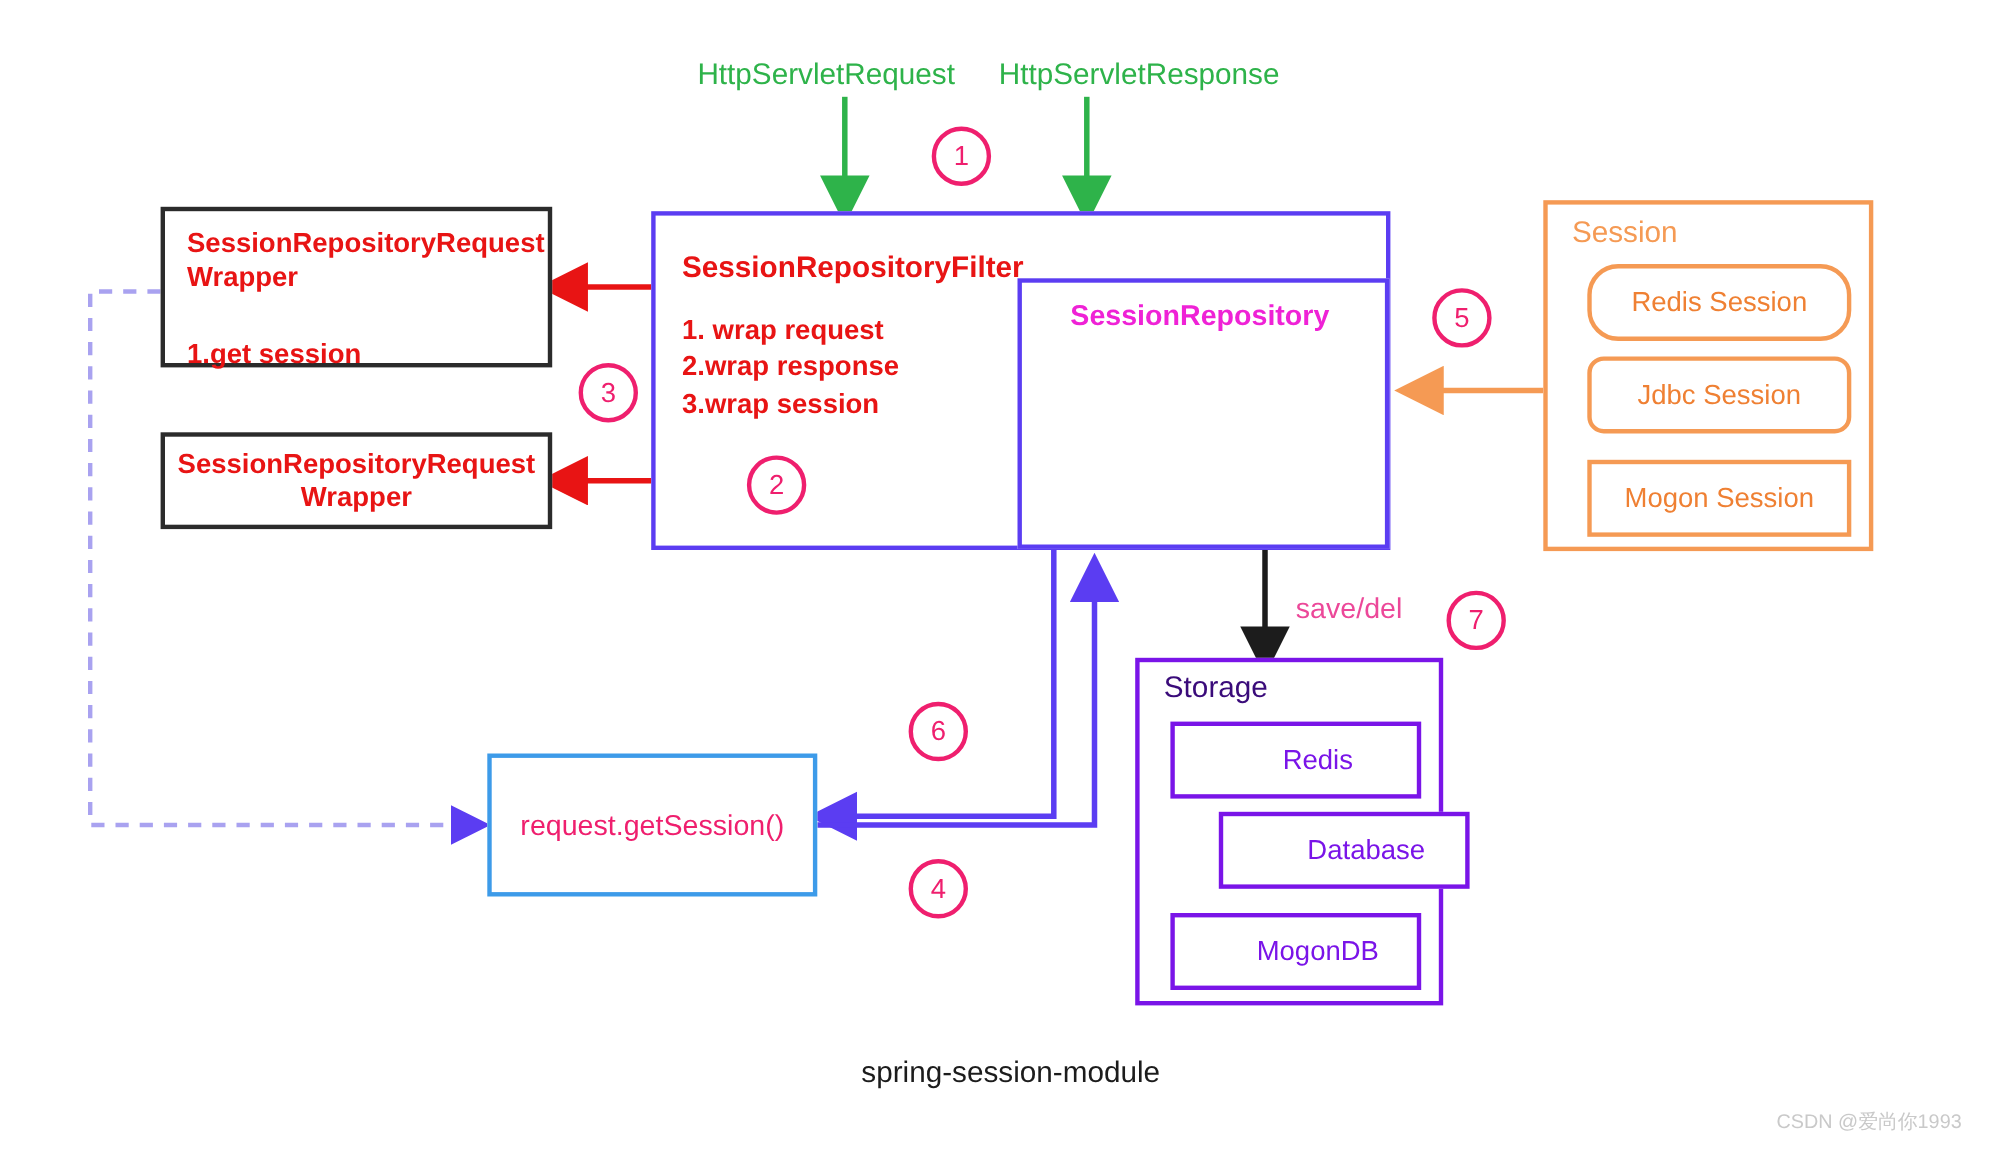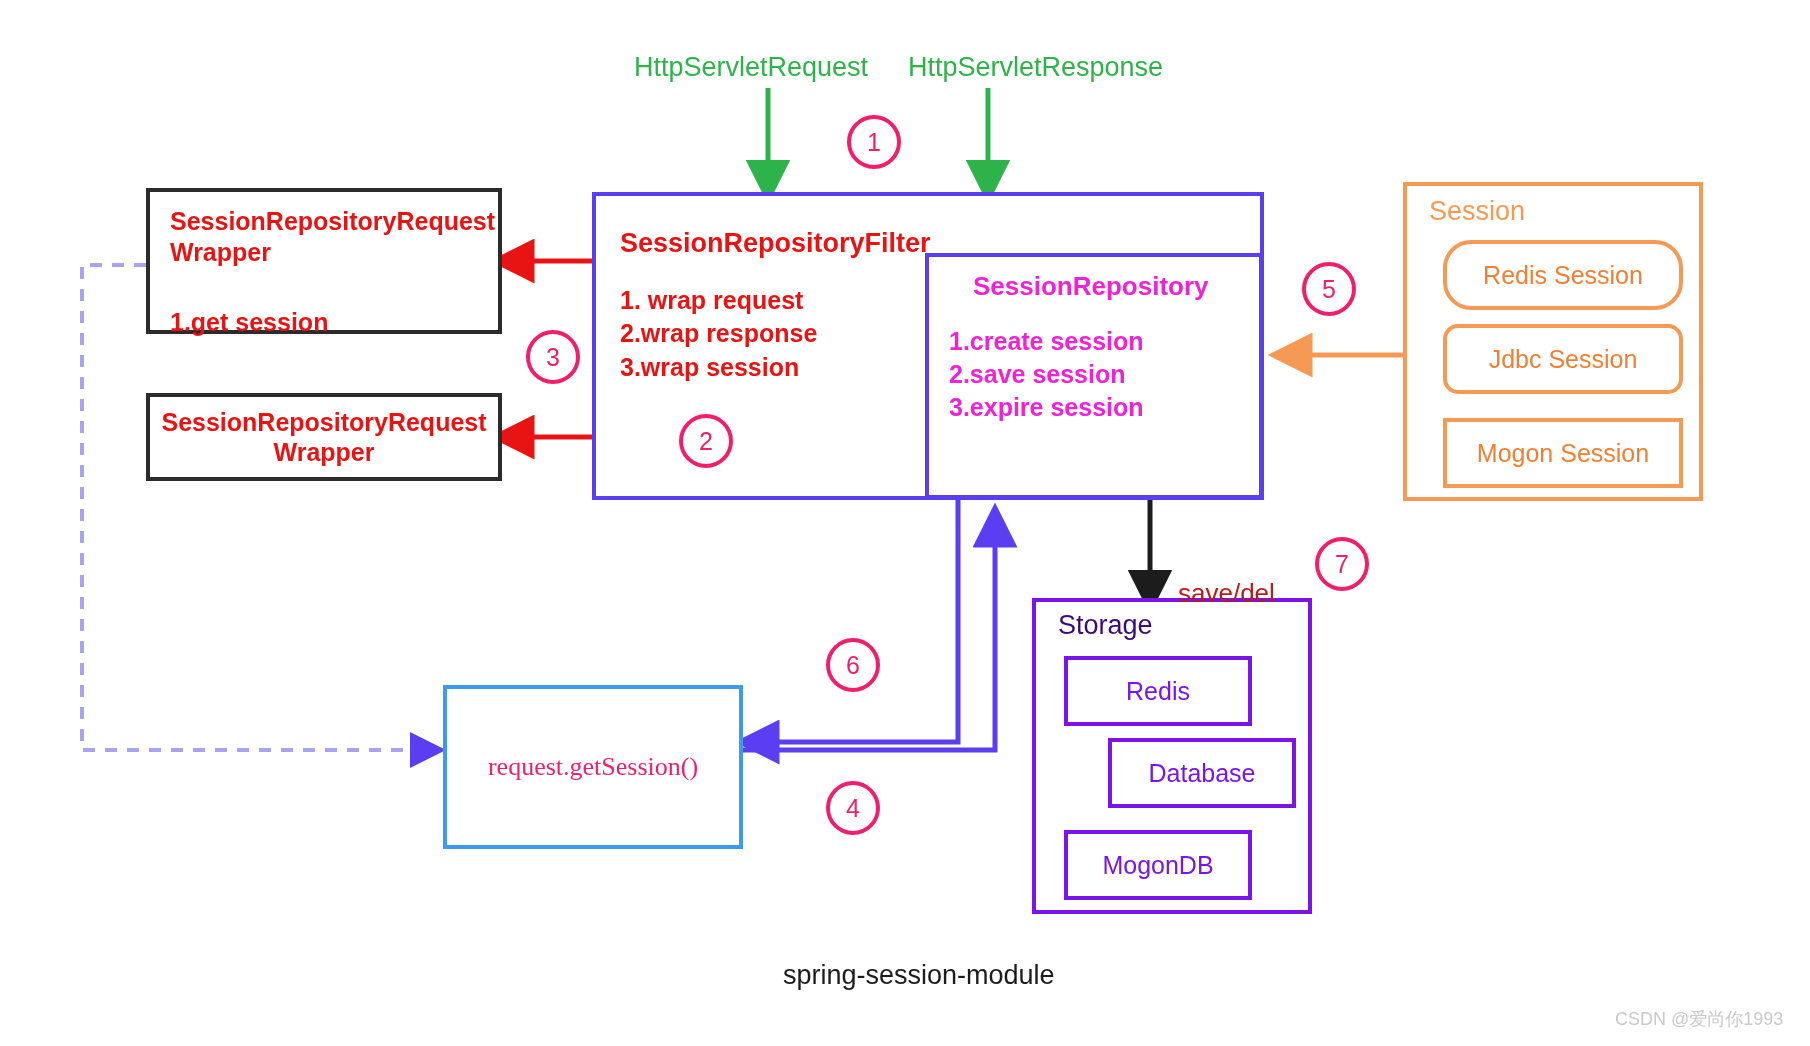--- a/index.html
+++ b/index.html
@@ -36,35 +36,35 @@
   .session-item{position:absolute;left:36px;width:232px;height:62px;border:4px solid #f59a54;
                 display:flex;align-items:center;justify-content:center;
                 color:#ef8033;font-size:25px;background:#fff;}
   .si0{top:54px;border-radius:28px;} .si1{top:138px;border-radius:15px;} .si2{top:232px;}
 
   
   .storagebox{left:1032px;top:598px;width:280px;height:316px;border:4px solid #7a14e8;}
   .storage-title{position:absolute;left:22px;top:8px;color:#3a0b7a;font-size:27px;}
   .storage-item{position:absolute;left:28px;width:180px;height:62px;border:4px solid #7a14e8;
                 display:flex;align-items:center;justify-content:center;
-                color:#7a14e8;font-size:25px;background:#fff;}
+                color:#7a14e8;font-size:25px;background:#fff;padding-left:40px;}
   .st0{top:54px;} .st1{top:136px;margin-left:44px;} .st2{top:228px;}
 
   
-  .getsessionbox{left:443px;top:685px;width:300px;height:164px;border:4px solid #3d9be9;
-                 display:flex;align-items:center;justify-content:center;font-family:Liberation Serif, serif;}
+  .getsessionbox{left:443px;top:685px;width:300px;height:130px;border:4px solid #3d9be9;
+                 display:flex;align-items:center;justify-content:center;}
   .getsessionbox .txt{color:#ef1f6e;font-size:26px;}
 
   
   .toplabel{position:absolute;color:#2eb34a;font-size:27px;white-space:nowrap;}
   .lbl-req{left:634px;top:52px;}
   .lbl-res{left:908px;top:52px;}
 
   
-  .savedel{position:absolute;left:1178px;top:538px;color:#b91c1c;font-size:26px;margin-top:40px;}
+  .savedel{position:absolute;left:1178px;top:538px;color:#ec4899;font-size:26px;}
 
   
   .step{position:absolute;width:46px;height:46px;border:4px solid #ef1f6e;border-radius:50%;
         color:#ef1f6e;font-size:25px;display:flex;align-items:center;justify-content:center;
         background:#fff;}
   .s1{left:847px;top:115px;}
   .s2{left:679px;top:414px;}
   .s3{left:526px;top:330px;}
   .s4{left:826px;top:781px;}
   .s5{left:1302px;top:262px;}
@@ -153,25 +153,20 @@
     <div class="filter-title">SessionRepositoryFilter</div>
     <div class="filter-steps">
       <div>1. wrap request</div>
       <div>2.wrap response</div>
       <div>3.wrap session</div>
     </div>
   </div>
 
   <div class="box repobox">
     <div class="repo-title">SessionRepository</div>
-    <div class="repo-steps">
-      <div>1.create session</div>
-      <div>2.save session</div>
-      <div>3.expire session</div>
-    </div>
   </div>
 
   <div class="box sessionbox">
     <div class="session-title">Session</div>
     <div class="session-item si0">Redis Session</div>
     <div class="session-item si1">Jdbc Session</div>
     <div class="session-item si2">Mogon Session</div>
   </div>
 
   <div class="box storagebox">

